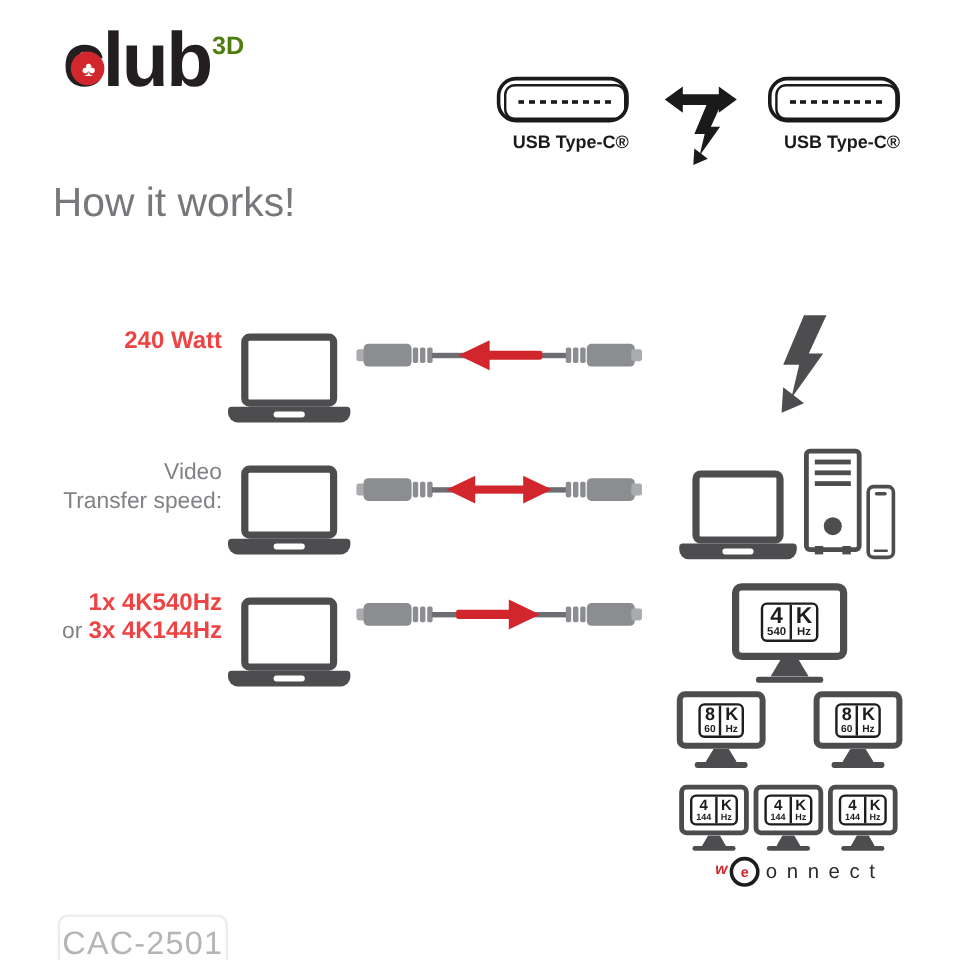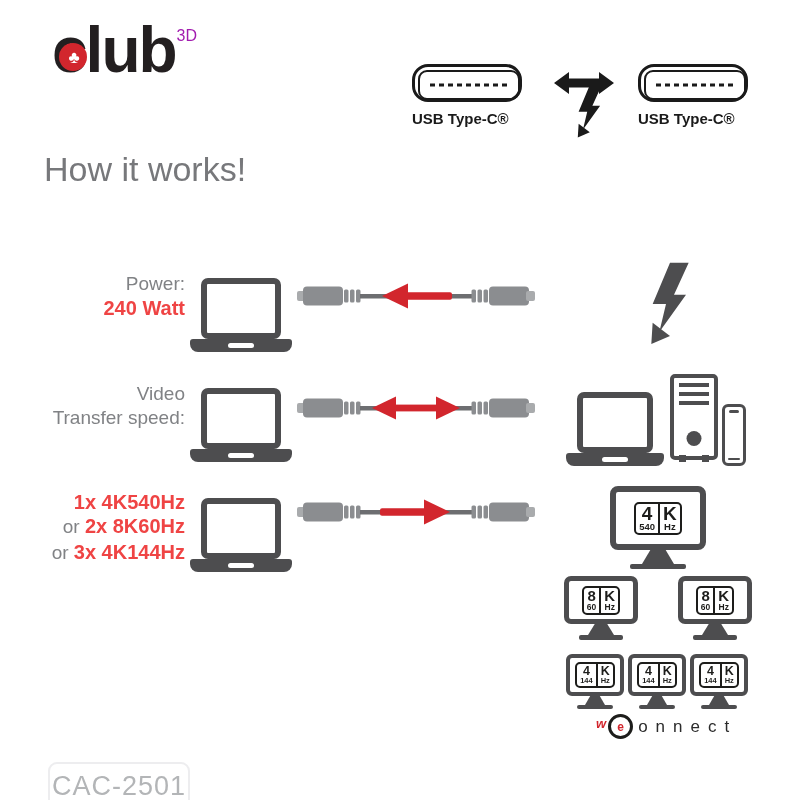--- a/index.html
+++ b/index.html
@@ -11,24 +11,24 @@
   .abs { position:absolute; }
 
   
   #logo { left:52px; top:18px; display:flex; align-items:flex-start; }
   .logo-text { font-size:64px; font-weight:700; color:#231f20; letter-spacing:-2px; line-height:1; position:relative; }
   .logo-disc {
     position:absolute; left:7px; top:25px; width:28px; height:28px; border-radius:50%;
     background:#d2262d; display:flex; align-items:center; justify-content:center;
   }
   .logo-club { color:#fff; font-size:17px; line-height:1; }
-  .logo-sup { font-size:16px; font-weight:400; color:#a21caf; margin-top:9px; margin-left:1px; letter-spacing:0; }
-
-  
-  .usb-col { display:flex; flex-direction:column; align-items:flex-start; width:112px; }
+  .logo-sup { font-size:21px; font-weight:700; color:#4d7c0f; margin-top:9px; margin-left:1px; letter-spacing:0; }
+
+  
+  .usb-col { display:flex; flex-direction:column; align-items:flex-end; width:112px; }
   .usb-shell { width:98px; height:26px; border:3.5px solid #1a1a1a; border-radius:16px; padding:3px; background:#fff; }
   .usb-inner { width:100%; height:100%; border:2.5px solid #1a1a1a; border-radius:9px; position:relative; }
   .usb-pins { position:absolute; left:10%; right:10%; top:50%; height:3px; transform:translateY(-50%);
     background:repeating-linear-gradient(90deg,#1a1a1a 0 5px,transparent 5px 9px); }
   .usb-label { margin-top:8px; font-size:15px; font-weight:700; color:#1a1a1a; white-space:nowrap; }
 
   
   .row-label { width:152px; text-align:right; }
   .lab-line { line-height:24px; white-space:nowrap; }
   .gray { color:#808285; font-size:19px; font-weight:400; }
@@ -134,21 +134,20 @@
       <div class="usb-inner">
         <div class="usb-pins"></div>
       </div>
     </div>
     <div class="usb-label">USB Type-C®</div>
   </div>
 
   <div id="title" class="abs">How it works!</div>
 
   <div class="row-label abs" style="left:33px; top:272px;">
-    <div class="lab-line gray">Power:</div>
     <div class="lab-line red">240 Watt</div>
   </div>
 
   <div class="laptop abs" style="left:190px; top:278px;">
     <div class="lap-screen"></div>
     <div class="lap-base">
       <div class="lap-notch"></div>
     </div>
   </div>
 
@@ -224,21 +223,20 @@
     <div class="tower-foot" style="right:5px;"></div>
   </div>
 
   <div class="phone abs" style="left:722px; top:404px;">
     <div class="phone-top"></div>
     <div class="phone-bot"></div>
   </div>
 
   <div class="row-label abs" style="left:33px; top:490px;">
     <div class="lab-line red">1x 4K540Hz</div>
-    <div class="lab-line"><span class="gray">or </span><span class="red">2x 8K60Hz</span></div>
     <div class="lab-line"><span class="gray">or </span><span class="red">3x 4K144Hz</span></div>
   </div>
 
   <div class="laptop abs" style="left:190px; top:498px;">
     <div class="lap-screen"></div>
     <div class="lap-base">
       <div class="lap-notch"></div>
     </div>
   </div>
 

